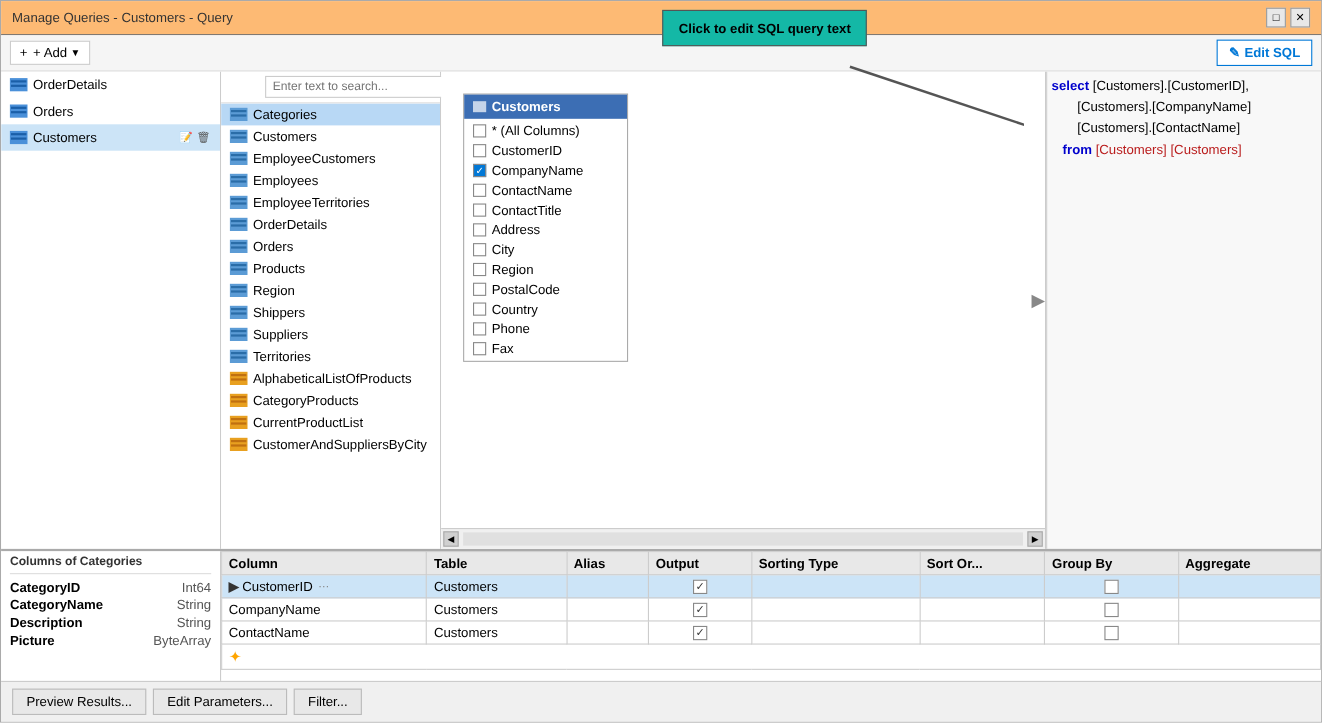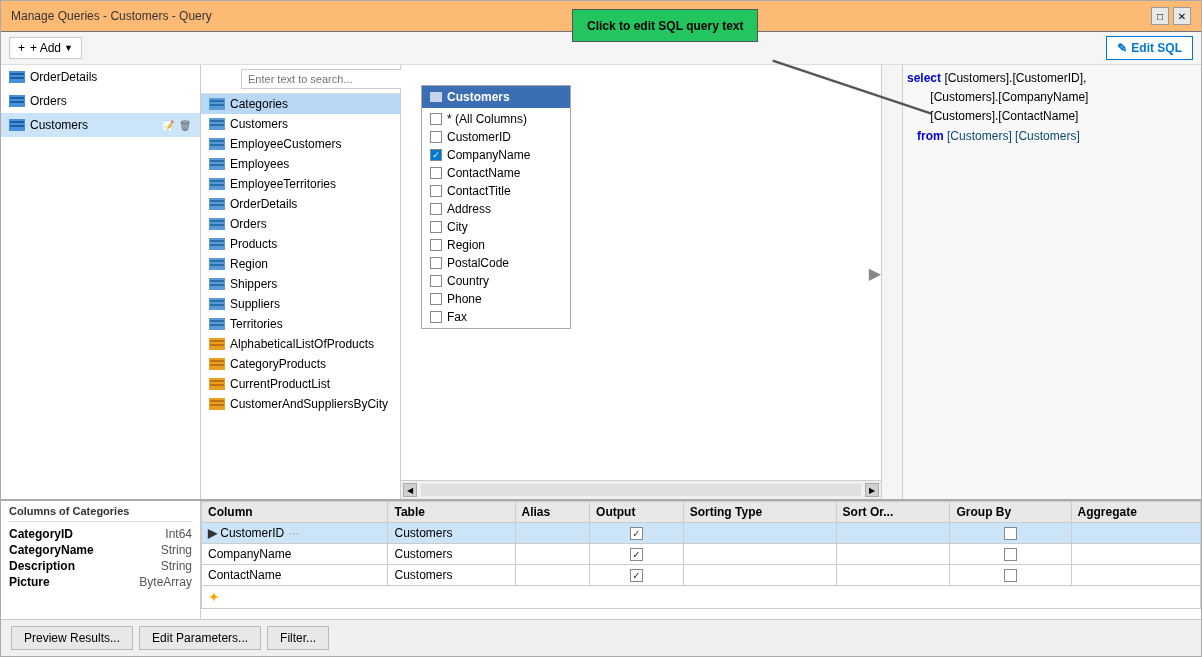--- a/index.html
+++ b/index.html
@@ -1,18 +1,18 @@
 <!DOCTYPE html>
 <html><head>
   <meta charset="utf-8">
   <style>
     * { box-sizing: border-box; margin: 0; padding: 0; font-family: 'Segoe UI', Tahoma, sans-serif; font-size: 12px; }
     body { background: #f0f0f0; }
     .window { width: 1202px; height: 657px; background: #f5f5f5; border: 1px solid #aaa; display: flex; flex-direction: column; position: relative; }
-    .tooltip-box { position: absolute; top: 8px; left: 571px; background: #22c55e; border: 1.5px solid #555; padding: 8px 14px; font-size: 13px; font-weight: bold; z-index: 100; white-space: nowrap; }
+    .tooltip-box { position: absolute; top: 8px; left: 601px; background: #14b8a6; border: 1.5px solid #555; padding: 8px 14px; font-size: 13px; font-weight: bold; z-index: 100; white-space: nowrap; }
     .tooltip-arrow { position: absolute; top: 44px; left: 900px; width: 120px; height: 60px; z-index: 99; }
     .title-bar { background: #fdba74; border-bottom: 1px solid #737373; padding: 6px 10px; display: flex; align-items: center; justify-content: space-between; }
     .title-bar-text { font-size: 12px; color: #333; }
     .title-bar-buttons { display: flex; gap: 4px; }
     .title-btn { width: 18px; height: 18px; border: 1px solid #999; background: #e8e8e8; cursor: pointer; display: flex; align-items: center; justify-content: center; font-size: 10px; }
     .toolbar { background: #f5f5f5; border-bottom: 1px solid #ddd; padding: 4px 8px; display: flex; align-items: center; justify-content: space-between; }
     .add-btn { display: flex; align-items: center; gap: 3px; padding: 3px 8px; border: 1px solid #ccc; background: white; cursor: pointer; }
     .edit-sql-btn { display: flex; align-items: center; gap: 4px; padding: 4px 10px; border: 1px solid #0078d7; background: white; color: #0078d7; cursor: pointer; font-weight: bold; }
     .main-content { display: flex; flex: 1; overflow: hidden; }
     
@@ -46,23 +46,23 @@
     .table-box-header { background: #3c6eb4; color: white; padding: 4px 8px; font-weight: bold; font-size: 12px; display: flex; align-items: center; gap: 5px; }
     .table-box-header-icon { width: 12px; height: 10px; background: white; opacity: 0.7; }
     .column-list { padding: 2px 0; }
     .col-item { display: flex; align-items: center; padding: 2px 8px; font-size: 11px; gap: 5px; }
     .col-checkbox { width: 12px; height: 12px; border: 1px solid #888; background: white; display: flex; align-items: center; justify-content: center; flex-shrink: 0; }
     .col-checkbox.checked { background: #0078d7; color: white; font-size: 9px; }
     .diagram-arrow { position: absolute; right: 0; top: 50%; transform: translateY(-50%); font-size: 16px; color: #888; }
     .diagram-scrollbar { display: flex; justify-content: space-between; align-items: center; padding: 2px; background: #f0f0f0; border-top: 1px solid #ccc; }
     .h-scroll { flex: 1; height: 12px; background: #e0e0e0; margin: 0 4px; }
     
-    .sql-panel { width: 299px; background: #f8f8f8; border-left: 1px solid #ccc; padding: 4px; font-family: 'Courier New', monospace; font-size: 11px; line-height: 1.6; overflow: auto; margin-left: 20px; }
+    .sql-panel { width: 250px; background: #f8f8f8; border-left: 1px solid #ccc; padding: 4px; font-family: 'Courier New', monospace; font-size: 11px; line-height: 1.6; overflow: auto; }
     .sql-keyword { color: #0000cc; font-weight: bold; }
-    .sql-table { color: #0c4a6e; }
+    .sql-table { color: #b91c1c; }
     
     .bottom-section { display: flex; border-top: 2px solid #aaa; height: 120px; background: white; }
     .columns-panel { width: 200px; border-right: 1px solid #ccc; padding: 4px 8px; overflow-y: auto; }
     .columns-panel-title { font-weight: bold; font-size: 11px; color: #333; padding-bottom: 4px; border-bottom: 1px solid #ddd; margin-bottom: 4px; }
     .col-prop { display: flex; justify-content: space-between; padding: 1px 0; font-size: 11px; }
     .col-prop-name { font-weight: bold; }
     .col-prop-type { color: #555; }
     
     .grid-panel { flex: 1; overflow: auto; }
     table.query-grid { width: 100%; border-collapse: collapse; font-size: 11px; }

